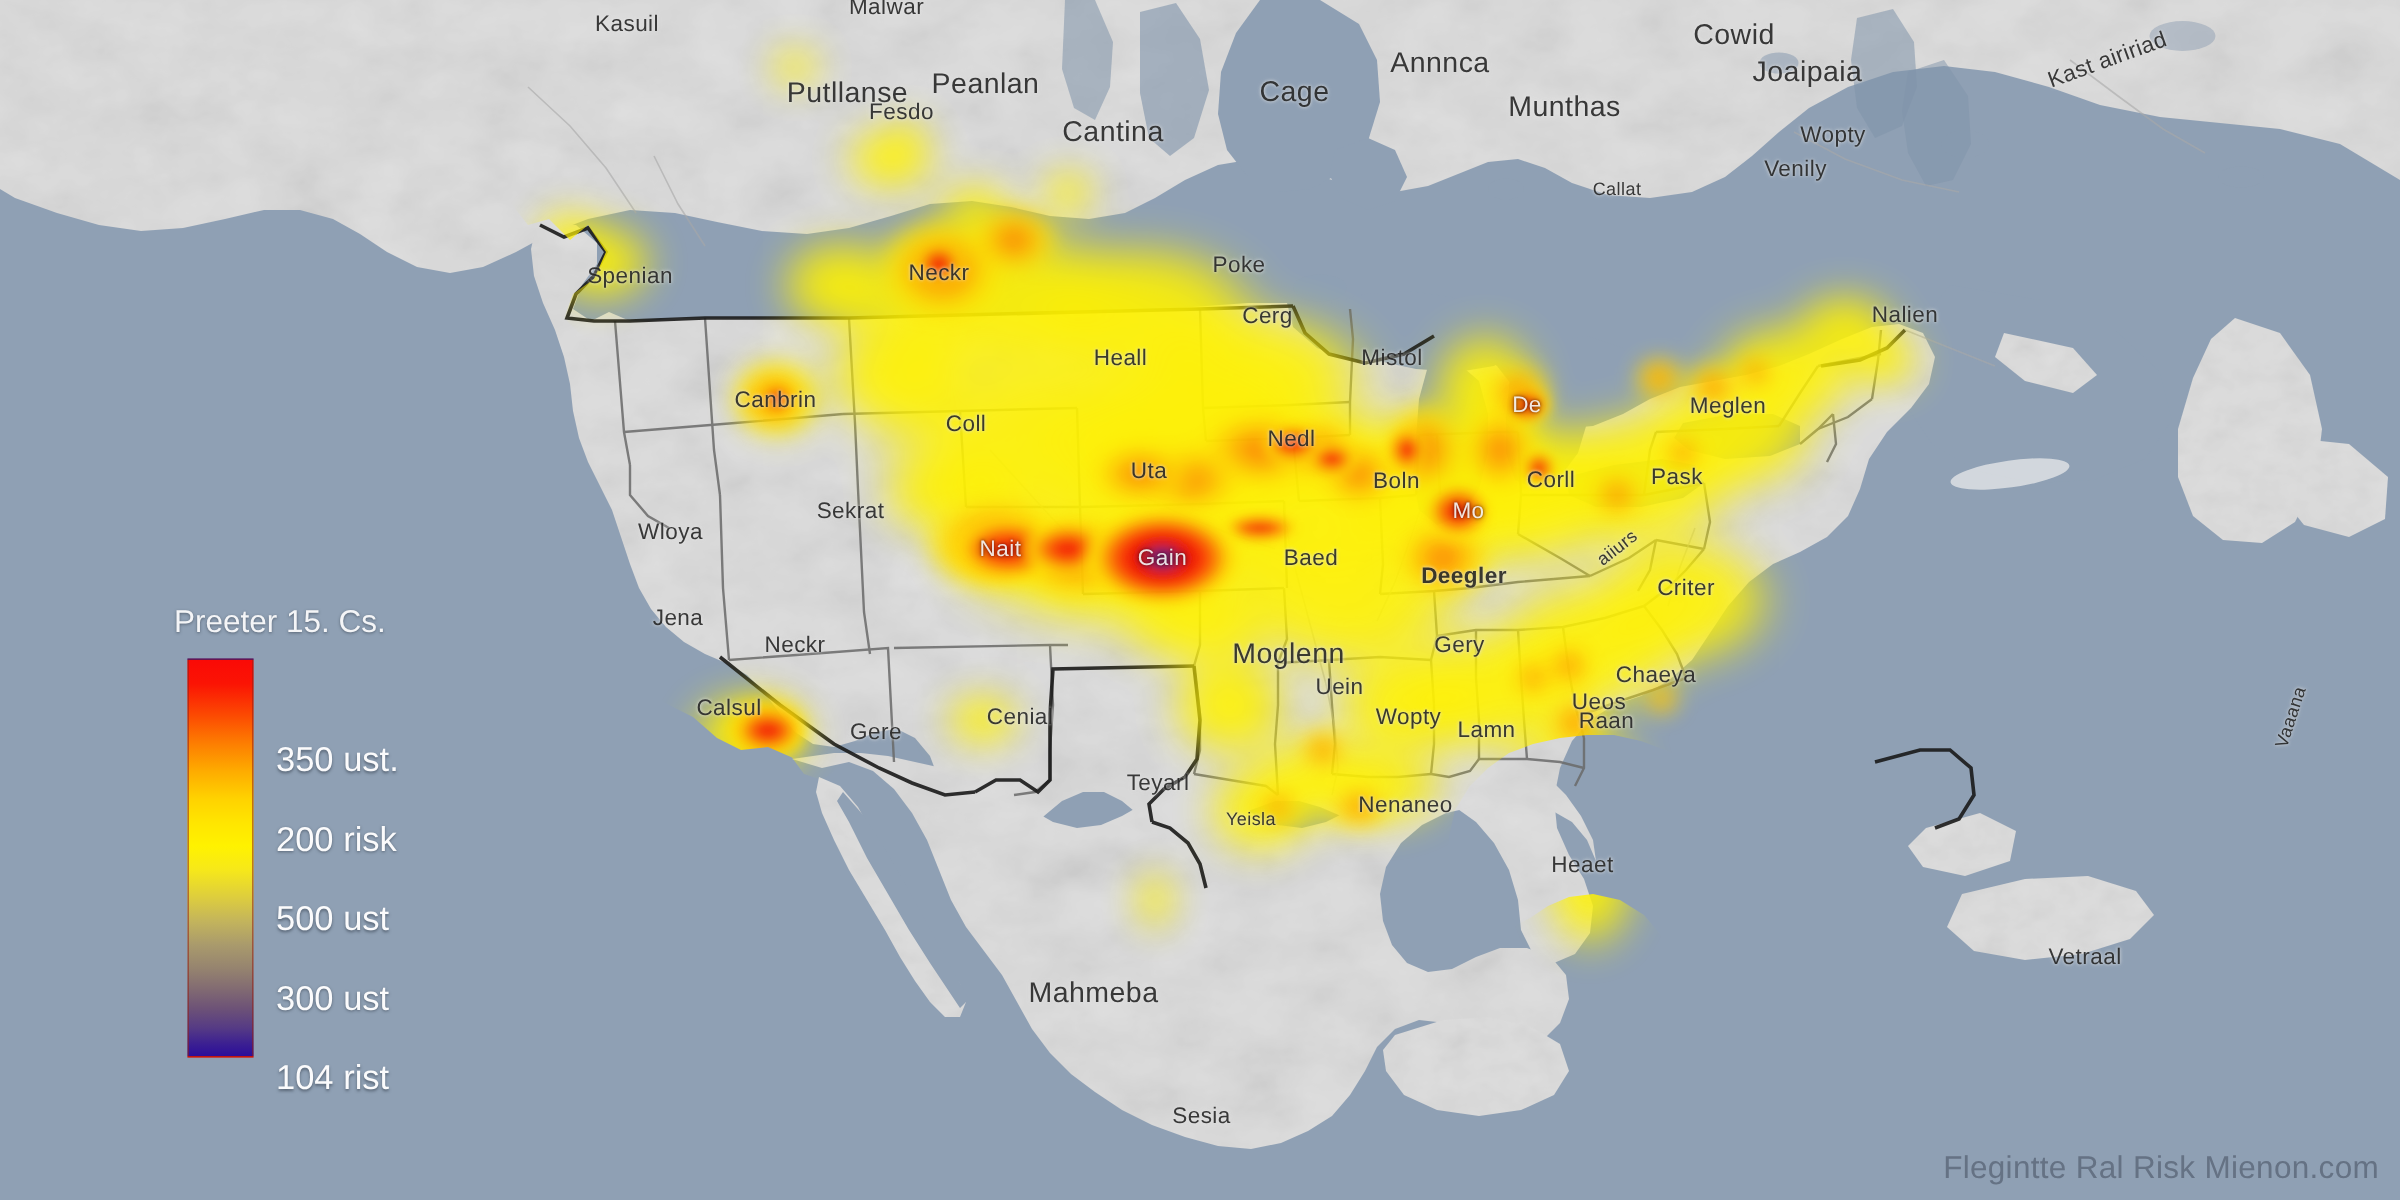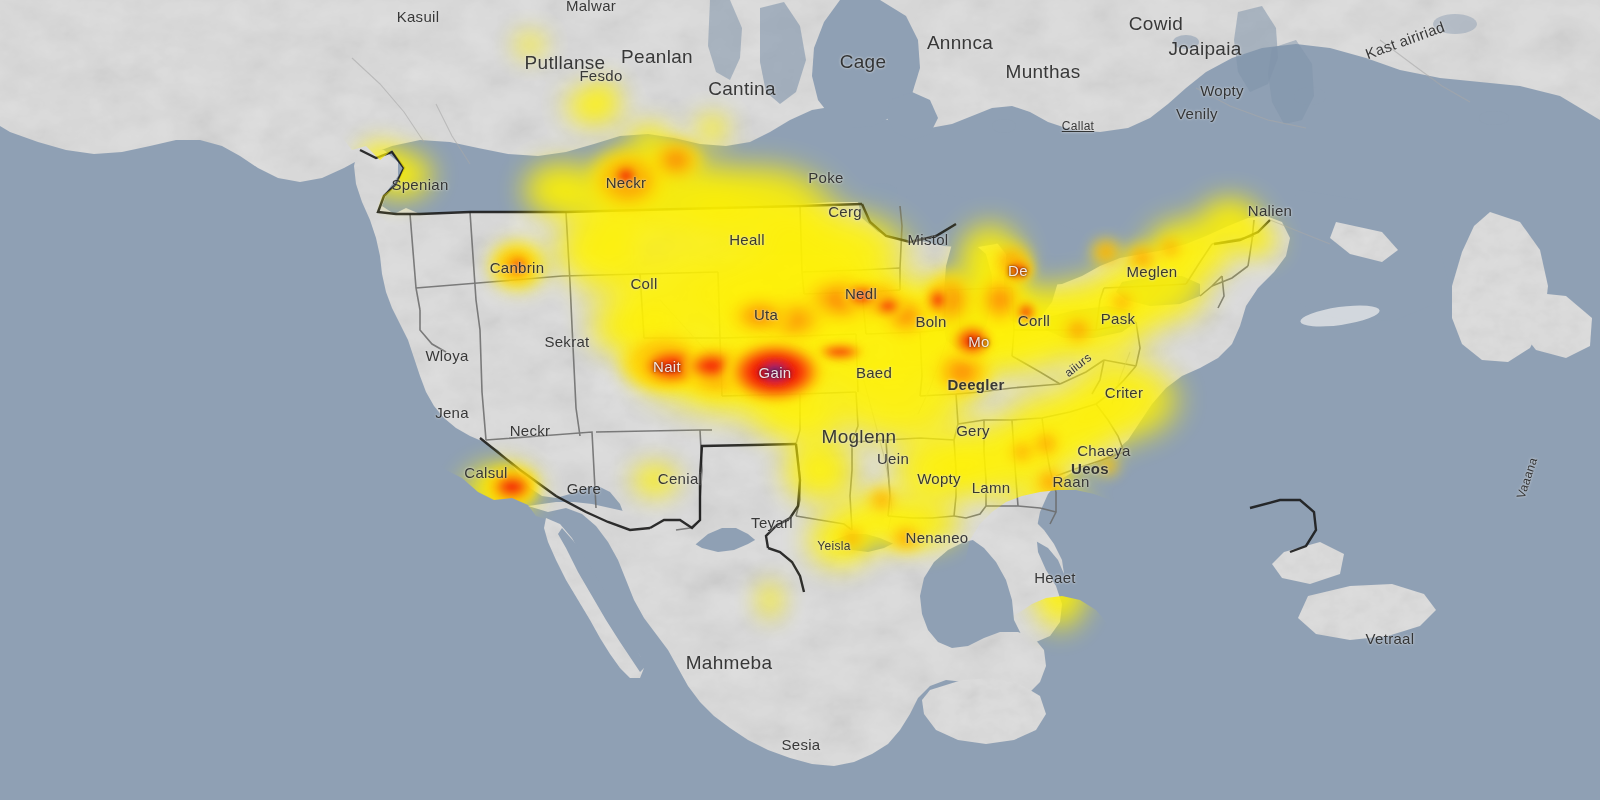--- a/index.html
+++ b/index.html
@@ -485,21 +485,21 @@
   <div id="labels">
       <div class="plabel md" style="left: 418px; top: 16px;">Kasuil</div>
       <div class="plabel md" style="left: 591px; top: 5px;">Malwar</div>
       <div class="plabel lg" style="left: 565px; top: 63px;">Putllanse</div>
       <div class="plabel md" style="left: 601px; top: 75px;">Fesdo</div>
       <div class="plabel lg" style="left: 657px; top: 57px;">Peanlan</div>
       <div class="plabel lg" style="left: 742px; top: 89px;">Cantina</div>
       <div class="plabel lg" style="left: 863px; top: 62px;">Cage</div>
       <div class="plabel lg" style="left: 960px; top: 43px;">Annnca</div>
       <div class="plabel lg" style="left: 1043px; top: 72px;">Munthas</div>
-      <div class="plabel sm" style="left: 1078px; top: 126px; text-decoration: underline;">Callat</div>
+      <div class="plabel sm" style="left: 1078px; top: 126px;">Callat</div>
       <div class="plabel lg" style="left: 1156px; top: 24px;">Cowid</div>
       <div class="plabel lg" style="left: 1205px; top: 49px;">Joaipaia</div>
       <div class="plabel md" style="left: 1222px; top: 90px;">Wopty</div>
       <div class="plabel md" style="left: 1197px; top: 113px;">Venily</div>
       <div class="plabel md rot4" style="left: 1405px; top: 40px;">Kast aiririad</div>
       <div class="plabel md" style="left: 420px; top: 184px;">Spenian</div>
       <div class="plabel md" style="left: 626px; top: 182px;">Neckr</div>
       <div class="plabel md" style="left: 793px; top: 177px; margin-left: 33px;">Poke</div>
       <div class="plabel md" style="left: 845px; top: 211px;">Cerg</div>
       <div class="plabel md" style="left: 928px; top: 239px;">Mistol</div>
@@ -528,26 +528,38 @@
       <div class="plabel md" style="left: 584px; top: 488px;">Gere</div>
       <div class="plabel md" style="left: 680px; top: 478px;">Cenial</div>
       <div class="plabel lg" style="left: 841px; top: 437px; padding-left: 36px;">Moglenn</div>
       <div class="plabel md" style="left: 893px; top: 458px;">Uein</div>
       <div class="plabel md" style="left: 973px; top: 430px;">Gery</div>
       <div class="plabel md" style="left: 1104px; top: 450px;">Chaeya</div>
       <div class="plabel md" style="left: 486px; top: 472px;">Calsul</div>
       <div class="plabel md" style="left: 939px; top: 478px;">Wopty</div>
       <div class="plabel md" style="left: 991px; top: 487px;">Lamn</div>
       <div class="plabel md" style="left: 1049px; top: 481px; padding-left: 44px;">Raan</div>
-      <div class="plabel md" style="left: 1090px; top: 468px; font-weight: bold;">Ueos</div>
+      <div class="plabel md" style="left: 1066px; top: 468px;">Ueos</div>
       <div class="plabel md" style="left: 772px; top: 522px;">Teyarl</div>
       <div class="plabel sm" style="left: 834px; top: 546px;">Yeisla</div>
       <div class="plabel md" style="left: 905px; top: 537px; margin-left: 32px;">Nenaneo</div>
       <div class="plabel md" style="left: 1055px; top: 577px;">Heaet</div>
       <div class="plabel lg" style="left: 729px; top: 663px;">Mahmeba</div>
       <div class="plabel md" style="left: 801px; top: 744px;">Sesia</div>
       <div class="plabel md" style="left: 1390px; top: 638px;">Vetraal</div>
       <div class="plabel sm rot3" style="left: 1527px; top: 478px;">Vaaana</div>
     </div>
 
-
+  <div id="legend">
+    <div id="legend-title">Preeter 15. Cs.</div>
+    <div id="legend-bar"></div>
+    <div id="legend-ticks">
+        <div class="legend-tick" style="top: 95px;">350 ust.</div>
+        <div class="legend-tick" style="top: 148px;">200 risk</div>
+        <div class="legend-tick" style="top: 201px;">500 ust</div>
+        <div class="legend-tick" style="top: 254px;">300 ust</div>
+        <div class="legend-tick" style="top: 307px;">104 rist</div>
+      </div>
+  </div>
+
+  <div id="watermark">Flegintte Ral Risk Mienon.com</div>
 
 </div>
 
 </body></html>

